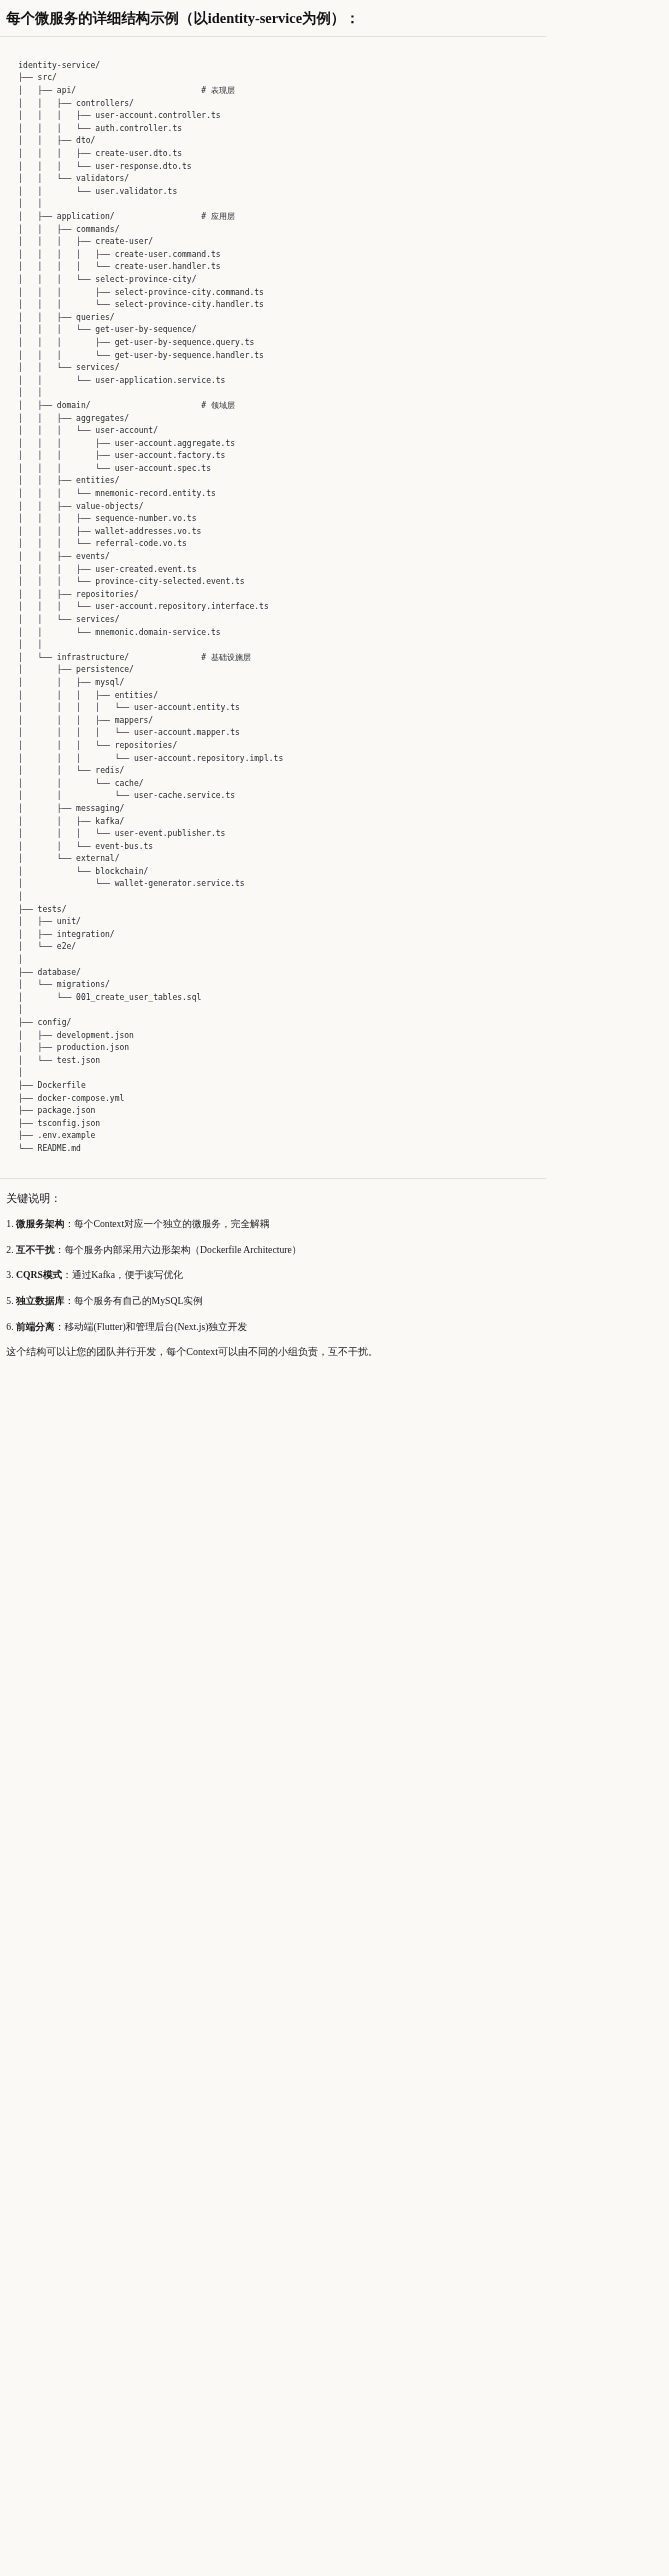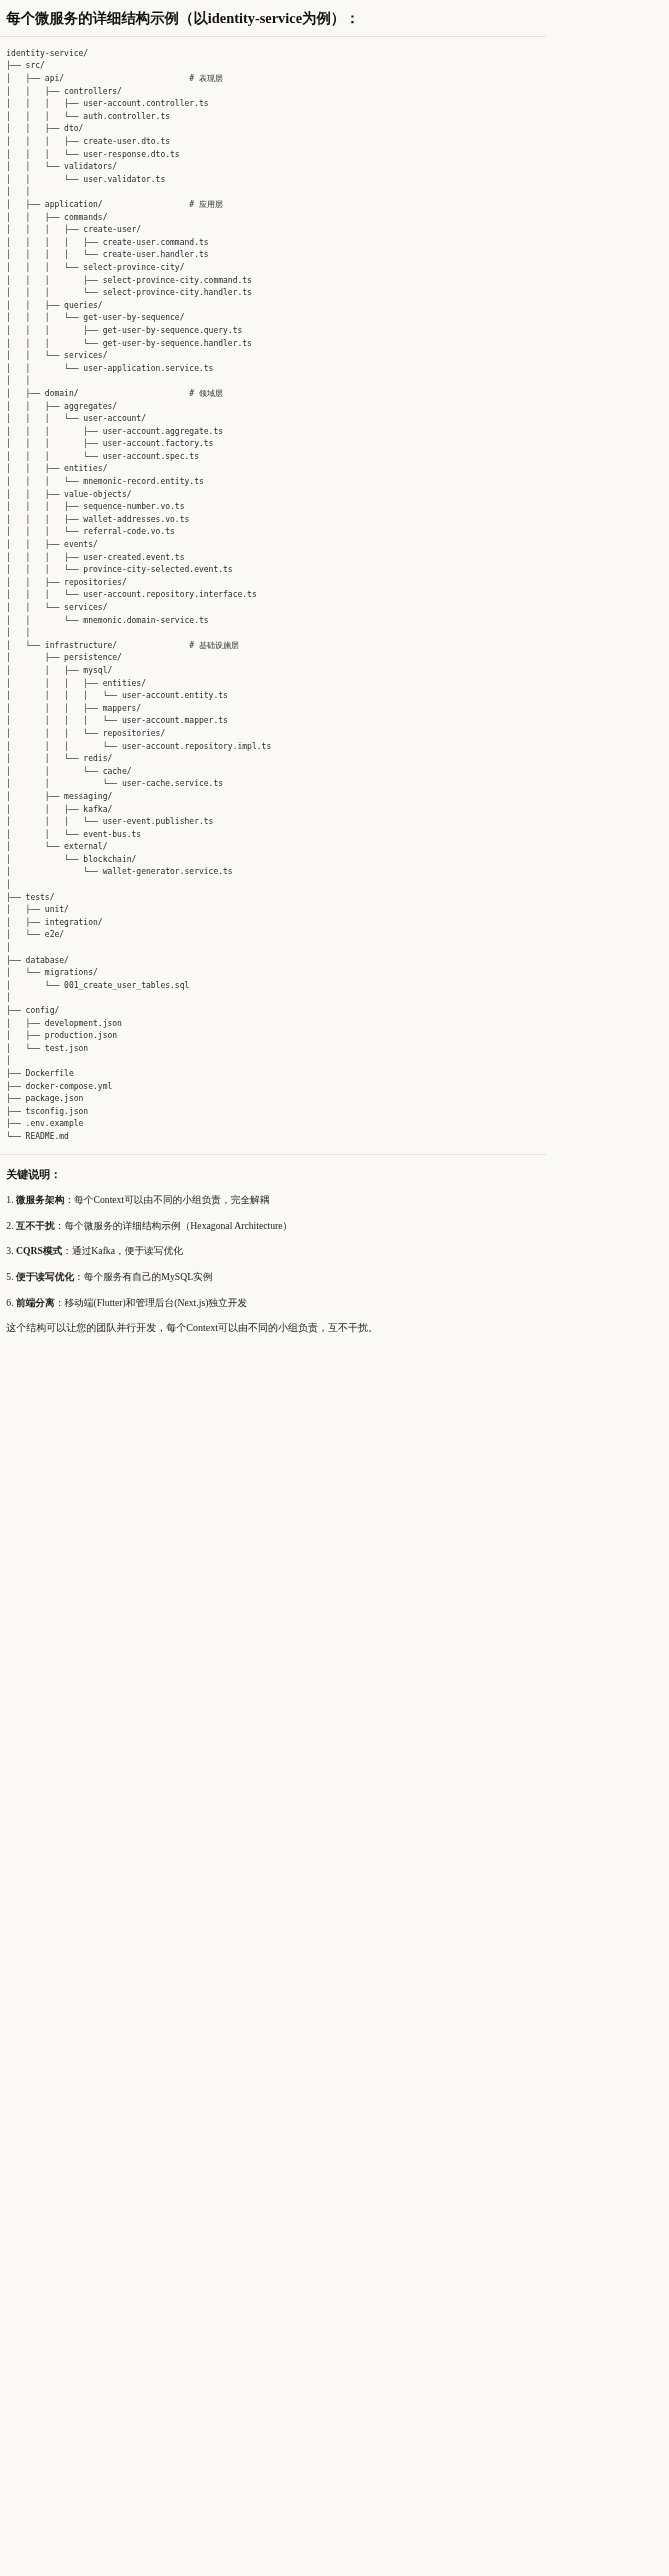--- a/index.html
+++ b/index.html
@@ -43,31 +43,31 @@
     background: #faf9f6;
     padding: 11.3px 6.3px 10px 6.3px;
     border-bottom: 0.6px solid #e3e1db;
   }
   .tree {
     font-family: "DejaVu Sans Mono", "Liberation Mono", monospace;
     font-size: 8px;
     line-height: 12.6px;
     color: #24292e;
     white-space: pre;
-    margin: 0;
+    margin: 12px;
     letter-spacing: 0px;
   }
 
   
   .notes {
     padding: 12.5px 6.3px 8.8px 6.3px;
   }
   .notes-title {
     font-family: "Liberation Serif", serif;
-    font-weight: bold;
+    font-weight: normal;
     font-size: 11px;
     color: #111111;
     margin: 0 0 10px 0;
   }
   ol.notes-list {
     list-style: none;
     margin: 0;
     padding: 0;
   }
   ol.notes-list li {
@@ -192,24 +192,24 @@
 ├── package.json
 ├── tsconfig.json
 ├── .env.example
 └── README.md</code></pre>
   </div>
 
   <div class="notes">
     <h2 class="notes-title">关键说明：</h2>
 
     <ol class="notes-list" id="notes-list">
-        <li><span class="note-num">1.</span> <span class="note-term">微服务架构</span><span class="note-body">：每个Context可以由不同的小组负责，完全解耦</span></li>
-        <li><span class="note-num">2.</span> <span class="note-term">互不干扰</span><span class="note-body">：每个微服务的详细结构示例（Hexagonal Architecture）</span></li>
+        <li><span class="note-num">1.</span> <span class="note-term">微服务架构</span><span class="note-body">：每个Context对应一个独立的微服务，完全解耦</span></li>
+        <li><span class="note-num">2.</span> <span class="note-term">互不干扰</span><span class="note-body">：每个服务内部采用六边形架构（Dockerfile Architecture）</span></li>
         <li><span class="note-num">3.</span> <span class="note-term">CQRS模式</span><span class="note-body">：通过Kafka，便于读写优化</span></li>
-        <li><span class="note-num">5.</span> <span class="note-term">便于读写优化</span><span class="note-body">：每个服务有自己的MySQL实例</span></li>
+        <li><span class="note-num">5.</span> <span class="note-term">独立数据库</span><span class="note-body">：每个服务有自己的MySQL实例</span></li>
         <li><span class="note-num">6.</span> <span class="note-term">前端分离</span><span class="note-body">：移动端(Flutter)和管理后台(Next.js)独立开发</span></li>
       </ol>
 
     <p class="closing">这个结构可以让您的团队并行开发，每个Context可以由不同的小组负责，互不干扰。</p>
   </div>
 
 </div>
 
 
 </body></html>

